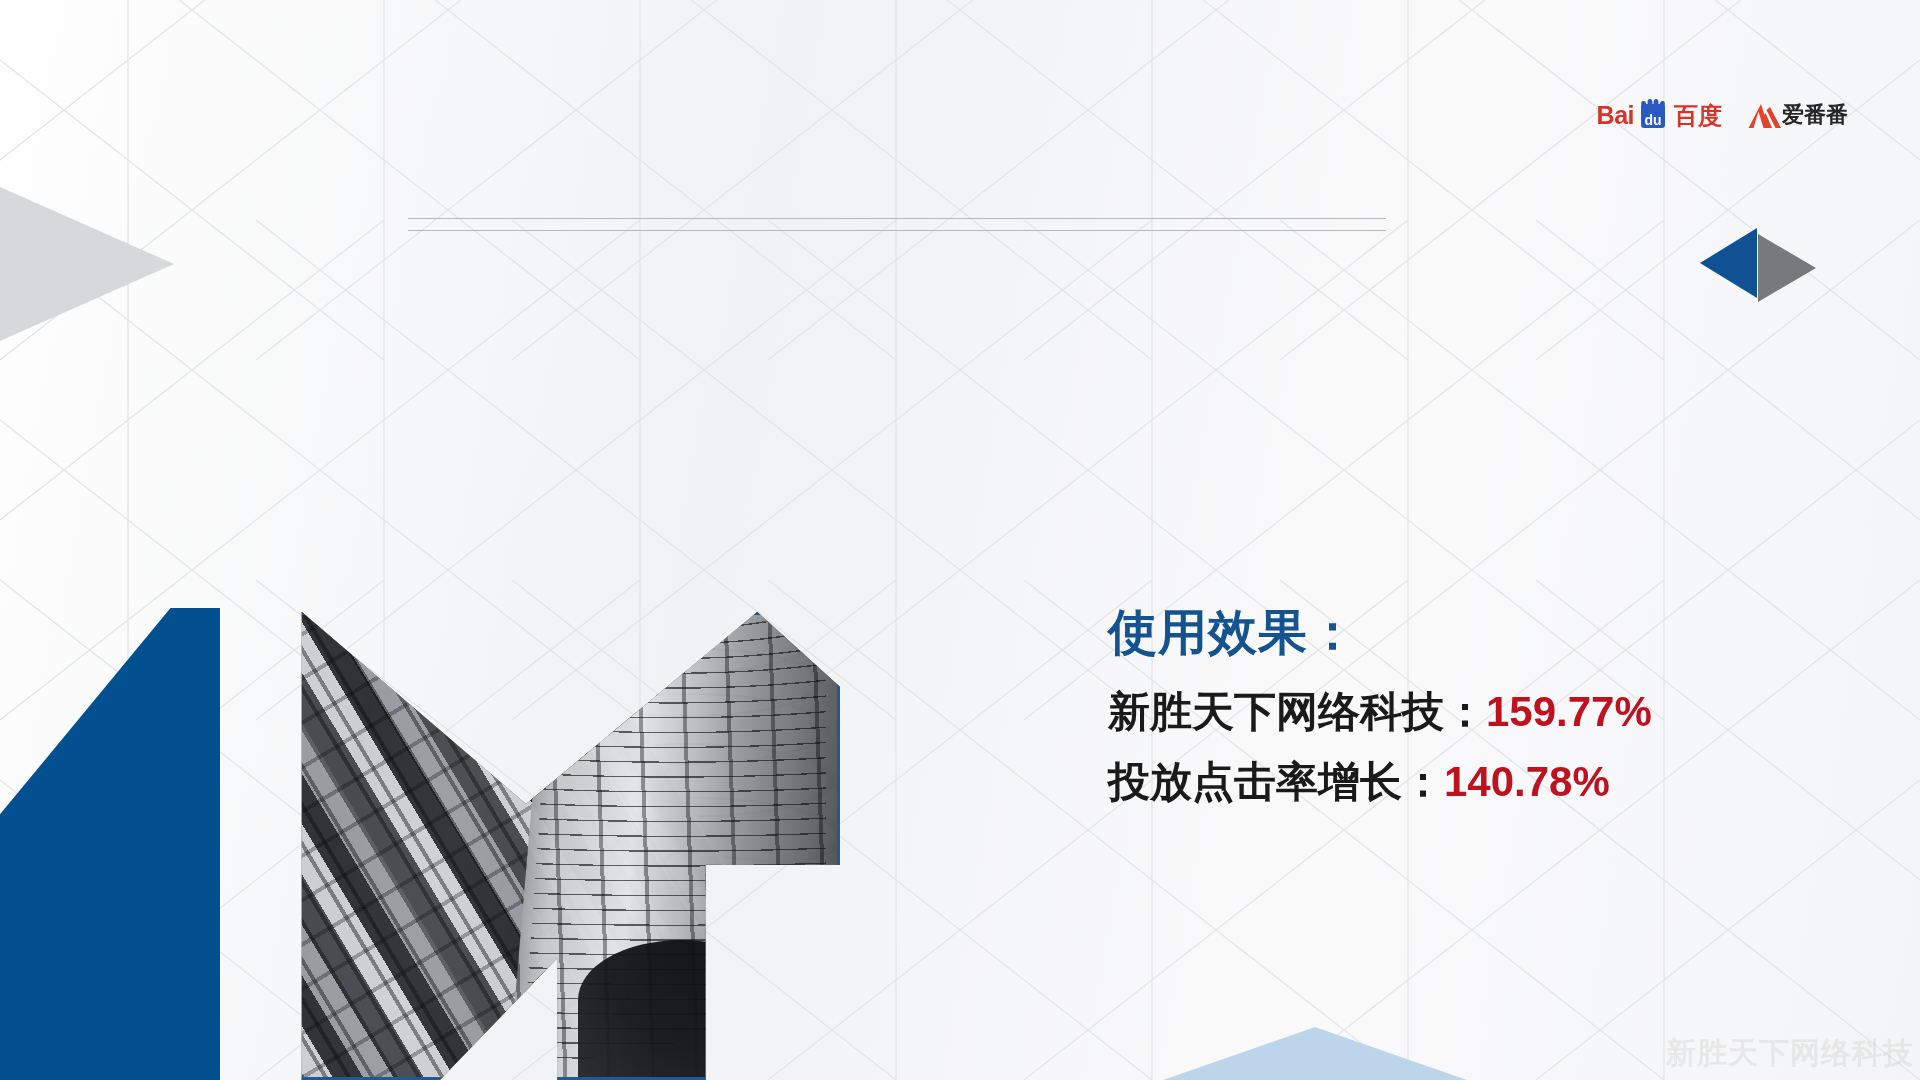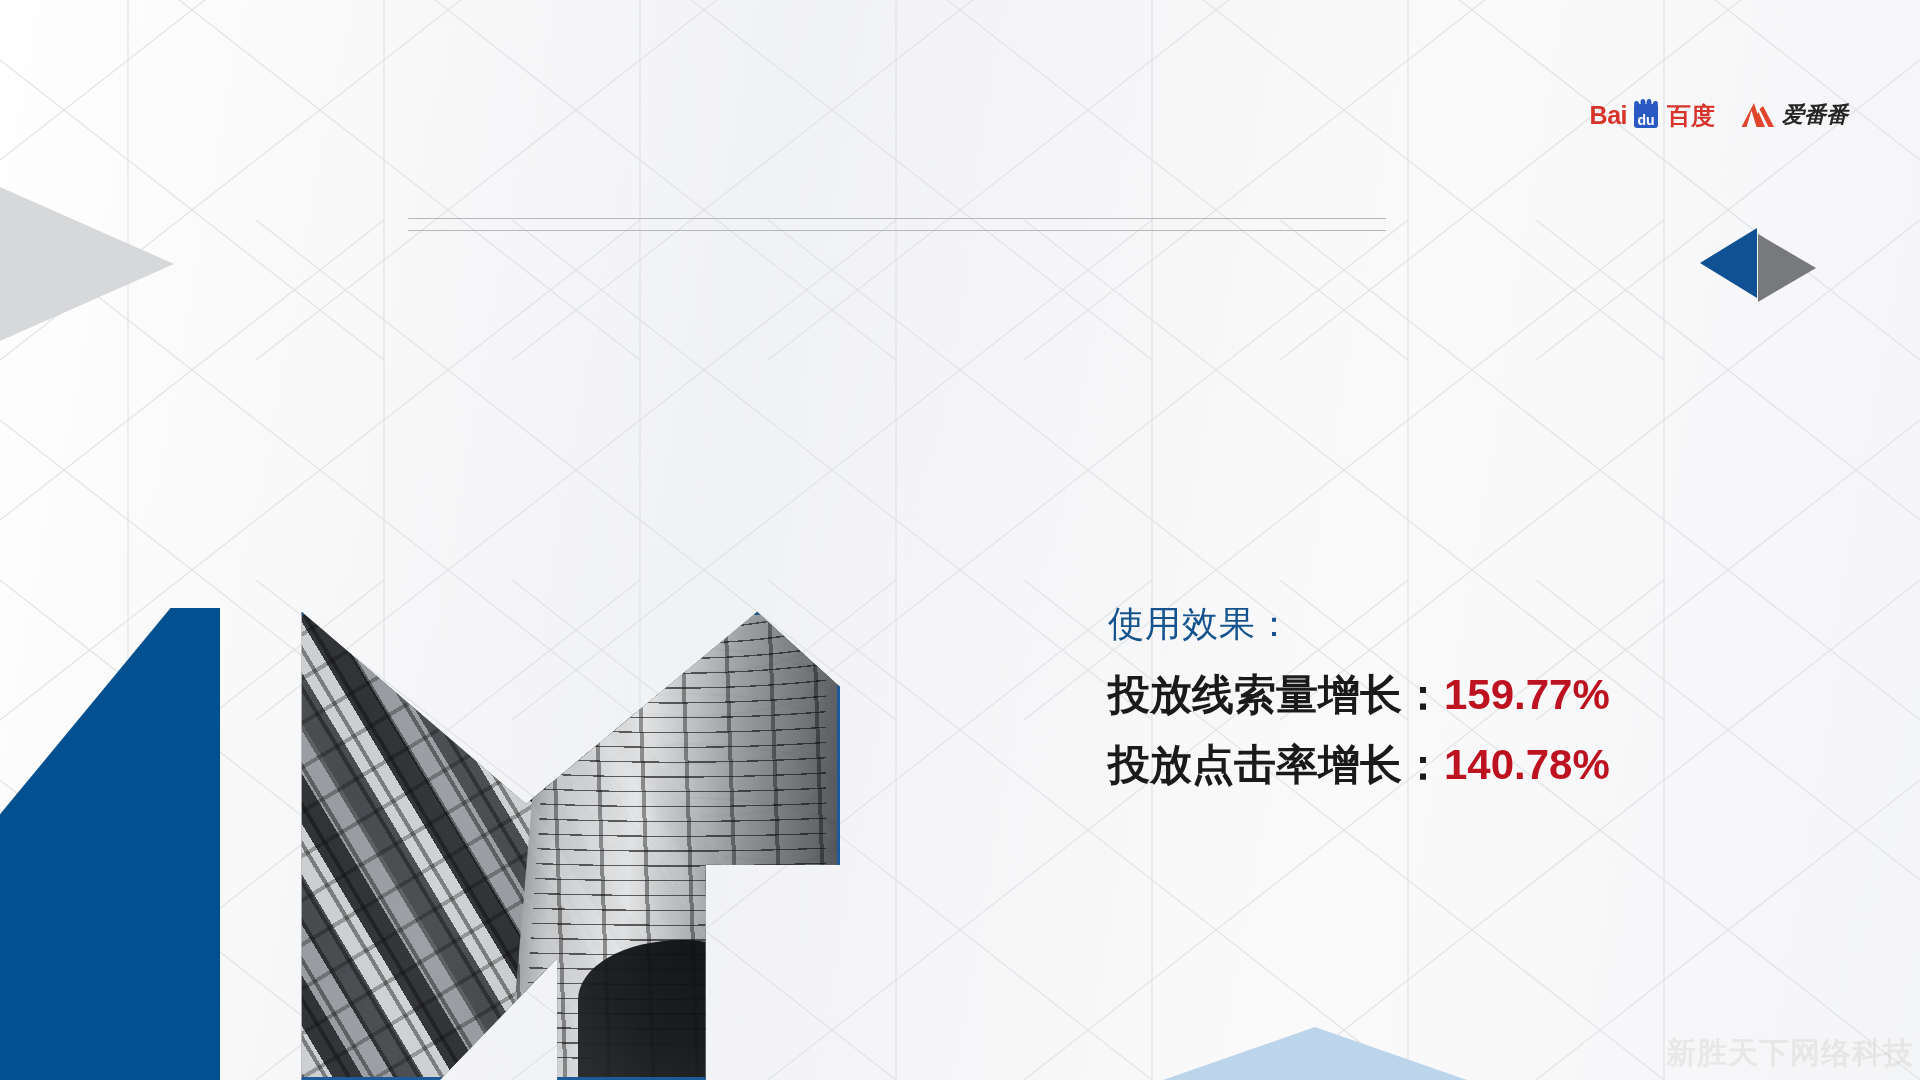--- a/index.html
+++ b/index.html
@@ -211,23 +211,21 @@
   }
   .bd-cn {
     color: #d8332a;
     font-weight: bold;
     font-size: 24px;
     margin-left: 3px;
     letter-spacing: 0px;
   }
   .afan-logo {
     display: flex;
-    align-items: center;
-    gap: 7px;
-    font-style: italic;
+    align-items: flex-end;
   }
   .afan-mark { width: 34px; height: 28px; }
   .afan-cn {
     color: #262626;
     font-weight: bold;
     font-size: 22px;
     letter-spacing: 0px;
   }
 
   
@@ -293,22 +291,22 @@
 
   
   .results {
     position: absolute;
     left: 1108px;
     top: 600px;
     width: 640px;
   }
   .results-heading {
     color: #15538f;
-    font-size: 36px;
-    font-weight: normal;
+    font-size: 49px;
+    font-weight: bold;
     letter-spacing: 1px;
     margin-bottom: 18px;
     white-space: nowrap;
   }
   .result-line {
     font-size: 42px;
     font-weight: bold;
     color: #1a1a1a;
     letter-spacing: 0px;
     margin-top: 14px;
@@ -447,21 +445,21 @@
   <div class="title-block">
     <div class="rules">
       <div class="rule"></div>
       <div class="rule"></div>
     </div>
   </div>
 
   <div class="results">
     <div class="results-heading">使用效果：</div>
     <div class="result-line">
-      <span>投放线索量增长：</span><span class="result-value">159.77%</span>
+      <span>新胜天下网络科技：</span><span class="result-value">159.77%</span>
     </div>
     <div class="result-line">
       <span>投放点击率增长：</span><span class="result-value">140.78%</span>
     </div>
   </div>
 
   <div class="watermark">新胜天下网络科技</div>
 
 </div>
 

